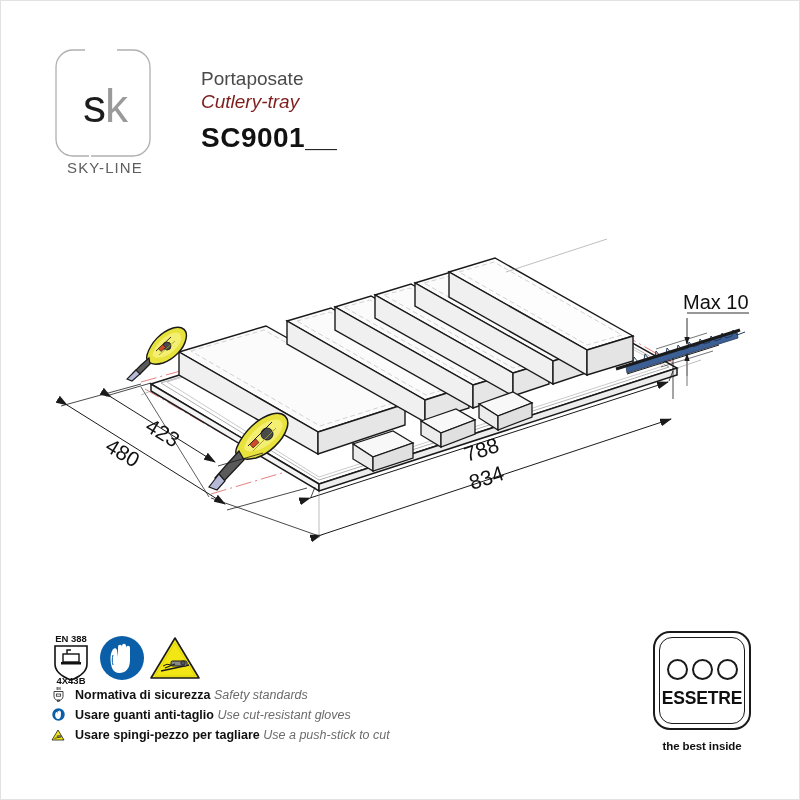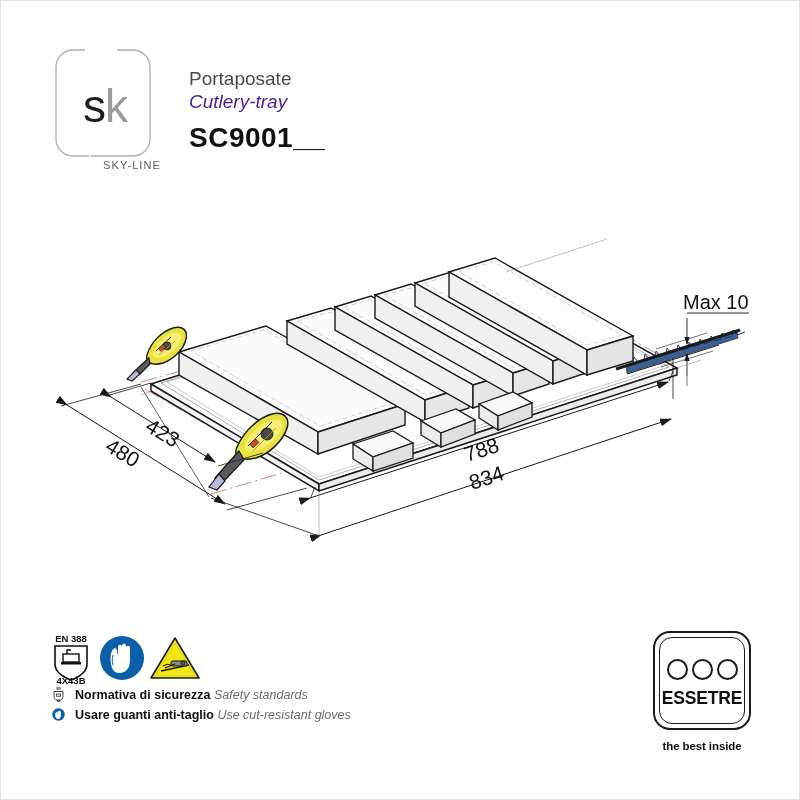--- a/index.html
+++ b/index.html
@@ -49,38 +49,38 @@
     font-weight: 400;
     letter-spacing: -1px;
   }
   .logo-s { color: #1c1c1c; }
   .logo-k { color: #9a9a9a; }
   .logo-tag {
     position: absolute;
     left: 0;
     top: 112px;
     width: 112px;
-    text-align: right;
-    font-size: 11px;
+    text-align: center;
+    font-size: 15px;
     letter-spacing: 1.1px;
     color: #5e5e5e;
   }
   .title-block {
-    margin-left: 28px;
+    margin-left: 40px;
     padding-top: 20px;
   }
   .title-it {
     font-size: 19px;
     color: #4a4a4a;
     line-height: 23px;
     font-weight: 400;
   }
   .title-en {
     font-size: 19px;
-    color: #4c1d95;
+    color: #7f1d1d;
     font-style: italic;
     line-height: 23px;
     font-weight: 400;
   }
   .title-code {
     margin-top: 9px;
     font-size: 28px;
     font-weight: bold;
     color: #121212;
     letter-spacing: 0.5px;
@@ -435,20 +435,30 @@
             <circle cx="6.5" cy="6.5" r="6.2" fill="#0a5fa8"></circle>
             <path d="M3.7,9.6 C3,8 3,6 3.7,4.8 C4.1,4 5,3.8 5.3,4.6 L5.6,6.4 L5.6,3.5
                      C5.6,2.7 6.7,2.7 6.7,3.5 L6.7,6 L6.7,3.2 C6.7,2.4 7.8,2.4 7.8,3.2
                      L7.8,6 L7.8,3.8 C7.8,3 8.9,3 8.9,3.8 L8.9,7 C8.9,9 8.3,10.1 7.2,10.7
                      C5.8,11.3 4.4,11 3.7,9.6 Z" fill="#fff"></path>
           </svg>
         </span>
         <span class="legend-text"><span>Usare guanti anti-taglio</span> <span class="en">Use cut-resistant gloves</span></span>
       </div>
 
+      <div class="legend-row">
+        <span class="legend-ico">
+          <svg width="14" height="12" viewBox="0 0 14 12">
+            <path d="M7,1 L13,11 L1,11 Z" fill="#f2e614" stroke="#1a1a1a" stroke-width="0.8" stroke-linejoin="round"></path>
+            <path d="M3.5,9.3 L10.5,7.8" stroke="#1a1a1a" stroke-width="0.7"></path>
+            <rect x="6" y="6.6" width="4" height="1.4" rx="0.4" fill="#8a8a8a" stroke="#1a1a1a" stroke-width="0.4"></rect>
+          </svg>
+        </span>
+        <span class="legend-text"><span>Usare spingi-pezzo per tagliare</span> <span class="en">Use a push-stick to cut</span></span>
+      </div>
     </div>
   </div>
 
   <div id="essetre">
     <div class="ess-box">
       <div class="ess-inner"></div>
       <div class="ess-dots">
         <span class="ess-dot"></span>
         <span class="ess-dot"></span>
         <span class="ess-dot"></span>

